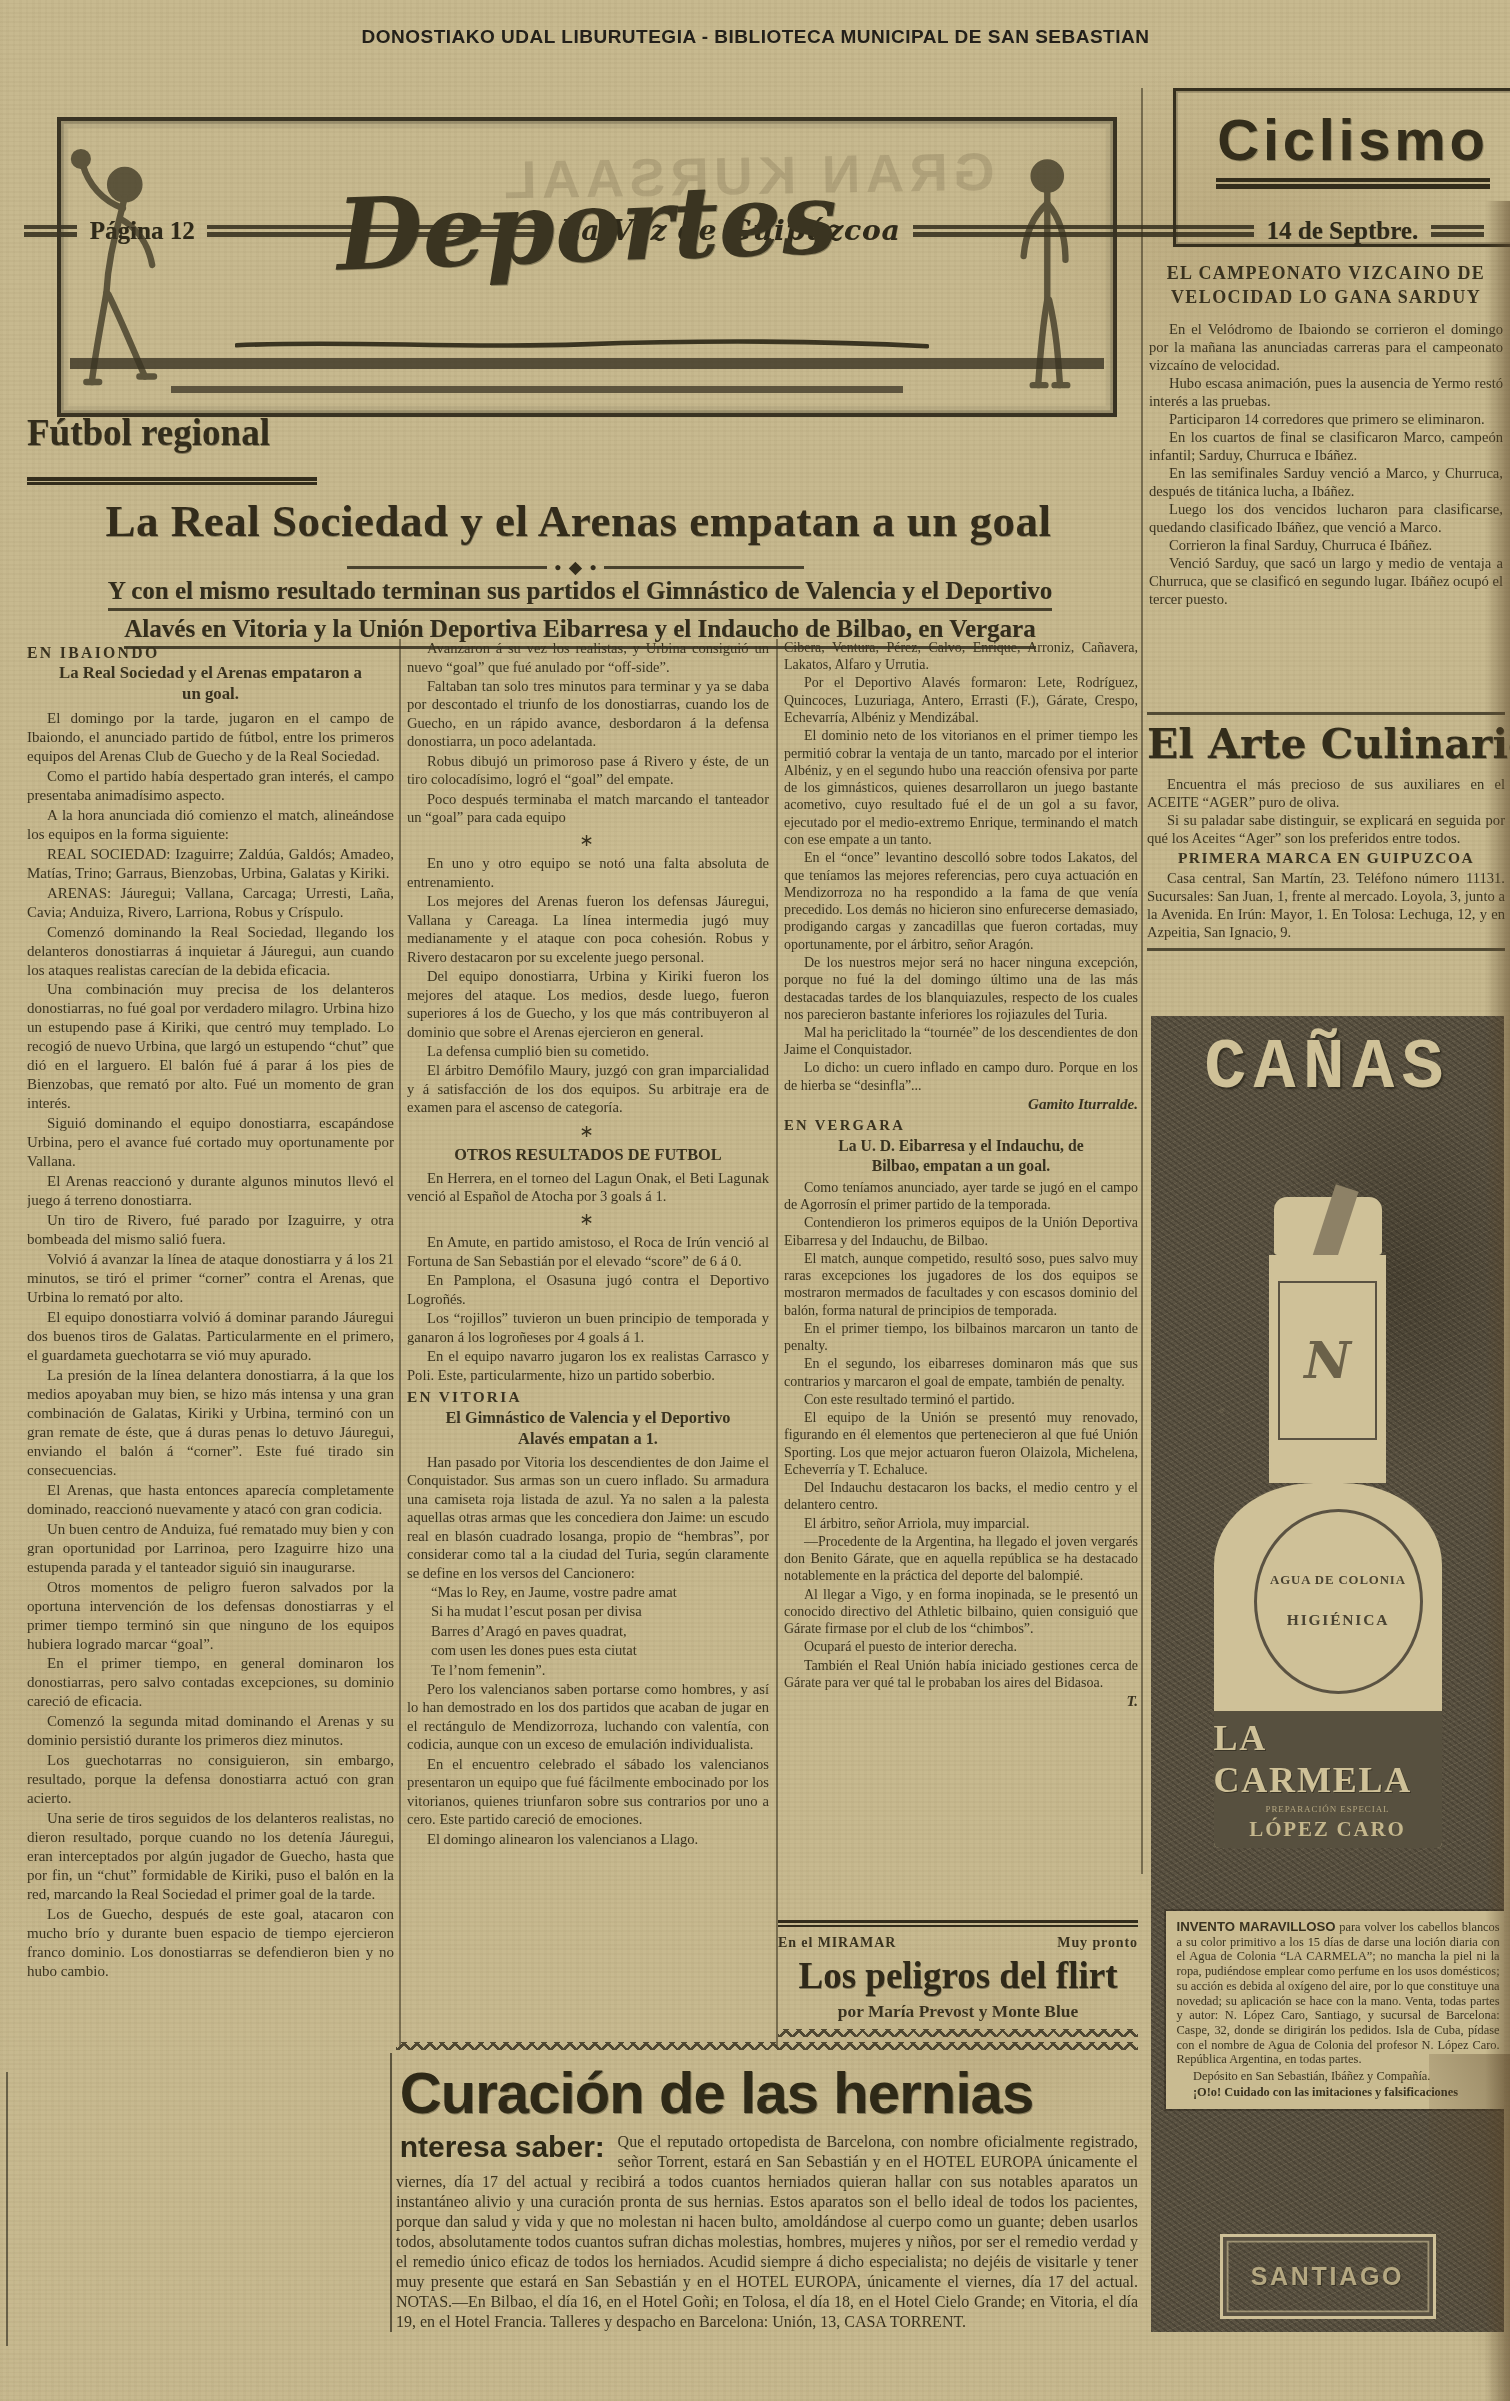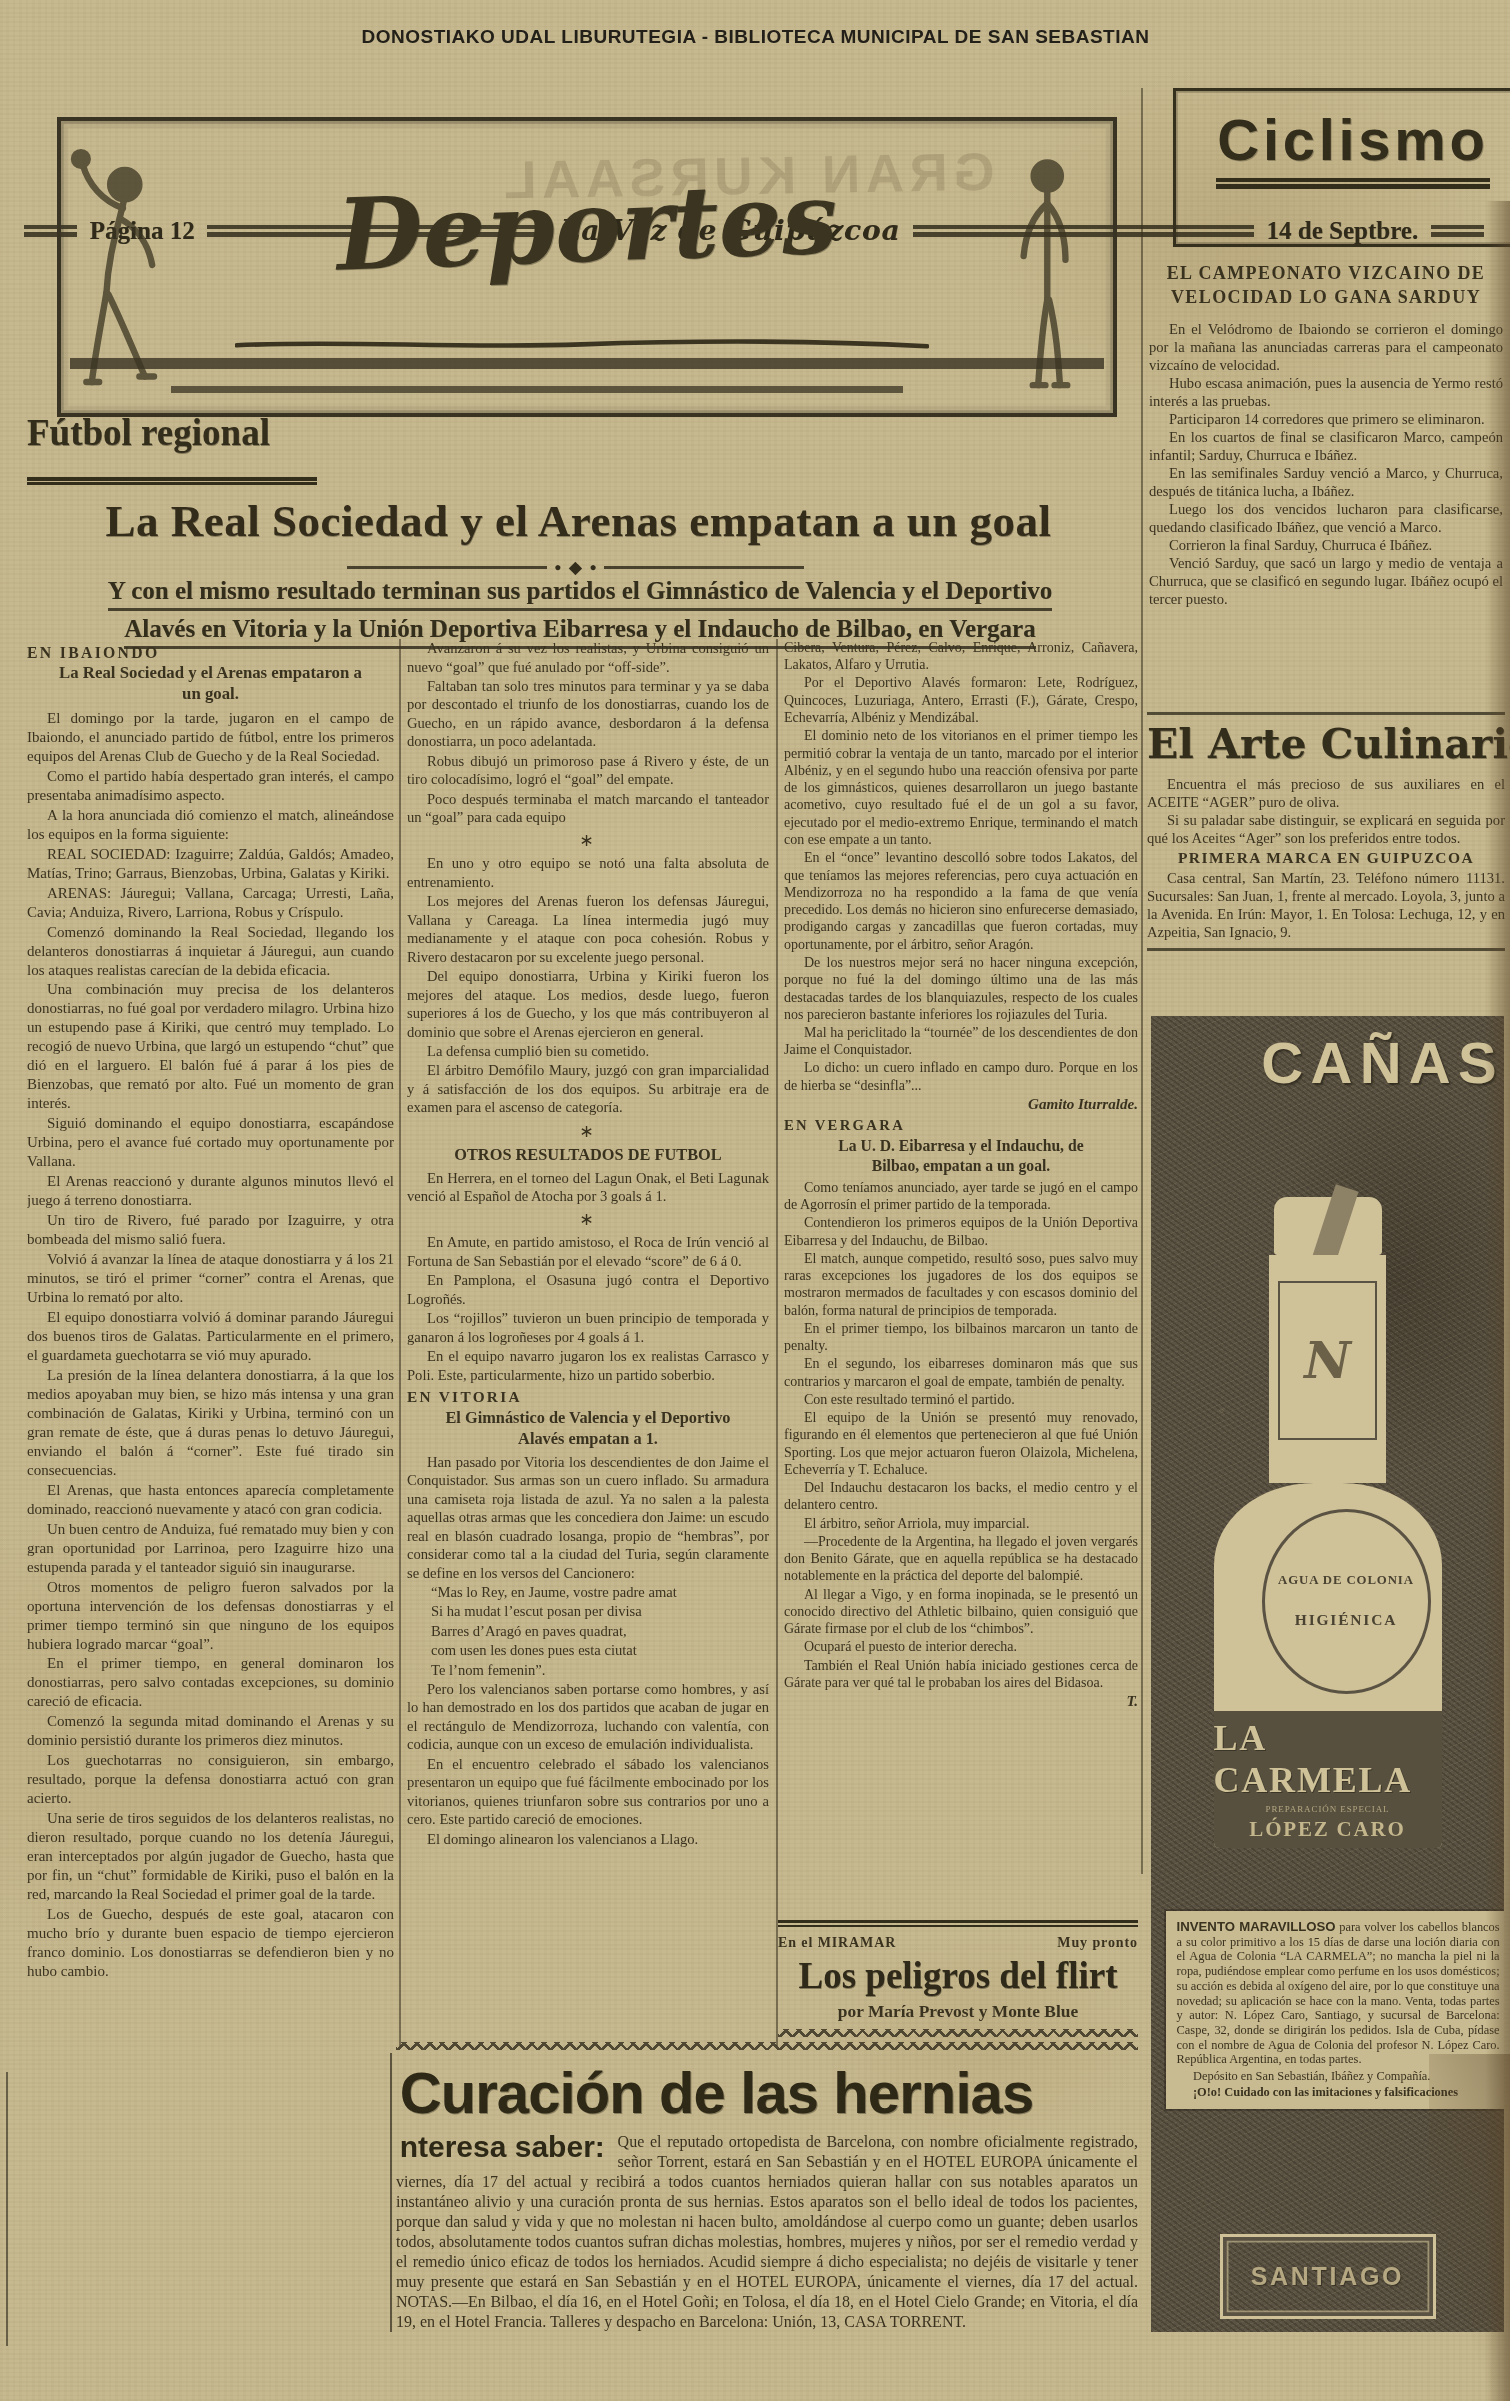--- a/index.html
+++ b/index.html
@@ -114,32 +114,32 @@
   #arte .marca{text-indent:0;text-align:center;font-weight:bold;letter-spacing:1.4px;font-size:15.5px;margin:1.8px 0;}
   
   #canas{position:absolute;left:1151px;top:1016px;width:353px;height:1316px;
     background-color:#5a5242;
     background-image:
       radial-gradient(circle 2.7px at 20% 30%, rgba(200,186,144,.12) 0 1.8px, transparent 2.7px),
       repeating-linear-gradient(37deg, rgba(32,28,18,.25) 0 1.8px, transparent 1.8px 4.6px),
       repeating-linear-gradient(-24deg, rgba(200,186,144,.10) 0 0.9px, transparent 0.9px 5.5px),
       radial-gradient(ellipse 183px 274px at 70% 20%, rgba(36,31,20,.3), transparent 70%);
     overflow:hidden;}
-  #canas .t{margin-top:12.8px;text-align:right;font-family:Liberation Sans, sans-serif;font-weight:bold;
-    font-size:58px;letter-spacing:7.3px;color:#cfc198;text-shadow:1.8px 1.8px 1.8px rgba(30,26,16,.6);}
+  #canas .t{margin-top:12.8px;text-align:center;font-family:Liberation Mono, monospace;font-weight:bold;
+    font-size:70px;letter-spacing:7.3px;color:#cfc198;text-shadow:1.8px 1.8px 1.8px rgba(30,26,16,.6);}
   #bottle{position:absolute;left:50%;top:181px;transform:translateX(-50%);width:228px;}
   #cork{margin:0 auto;width:108px;height:58px;background:#cfc198;border-radius:12.8px 12.8px 3.7px 3.7px;position:relative;}
   #cork .ribbon{position:absolute;left:49px;top:-11px;width:24px;height:79px;background:#8d8166;transform:rotate(18deg);}
   #neck{margin:0 auto;width:117px;height:228px;background:#cfc198;position:relative;}
   #neck .nlabel{position:absolute;left:9px;top:25.6px;right:9px;height:155px;border:2.7px solid #5a5242;
     display:flex;align-items:center;justify-content:center;font-family:"DejaVu Serif",serif;
     font-style:italic;font-weight:bold;font-size:51px;color:#6b6149;}
   #body-b{margin:0 auto;width:228px;height:365px;background:#cfc198;
     border-radius:100px 100px 5.5px 5.5px / 82px 82px 5.5px 5.5px;position:relative;}
-  #oval{position:absolute;left:48px;top:25.6px;width:163px;height:179px;border:3.7px solid #5a5242;
+  #oval{position:absolute;left:40px;top:25.6px;width:163px;height:179px;border:3.7px solid #5a5242;
     border-radius:50%;display:flex;flex-direction:column;align-items:center;justify-content:center;gap:23px;}
   #oval .arc{font-size:12.8px;font-weight:bold;letter-spacing:0.9px;color:#4a4332;}
   #oval .hig{font-size:15.5px;font-weight:bold;letter-spacing:1.8px;color:#4a4332;}
   #band{position:absolute;left:0;bottom:0;width:100%;height:137px;background:#57503f;
     border-radius:0 0 5.5px 5.5px;display:flex;flex-direction:column;align-items:center;justify-content:center;gap:2.7px;}
   #band .l1{font-size:36px;font-weight:bold;color:#cfc198;letter-spacing:1.8px;text-shadow:0.9px 0.9px 0 rgba(30,26,16,.5);}
   #band .l2{font-size:9px;color:#b4a781;letter-spacing:0.9px;}
   #band .l3{font-size:21px;font-weight:bold;color:#c4b68c;letter-spacing:1.8px;}
   #invento{position:absolute;left:14.6px;top:895px;width:323px;background:#c9bb91;
     box-shadow:0 0 0 1.8px rgba(32,28,18,.4);padding:9px 11px;}

